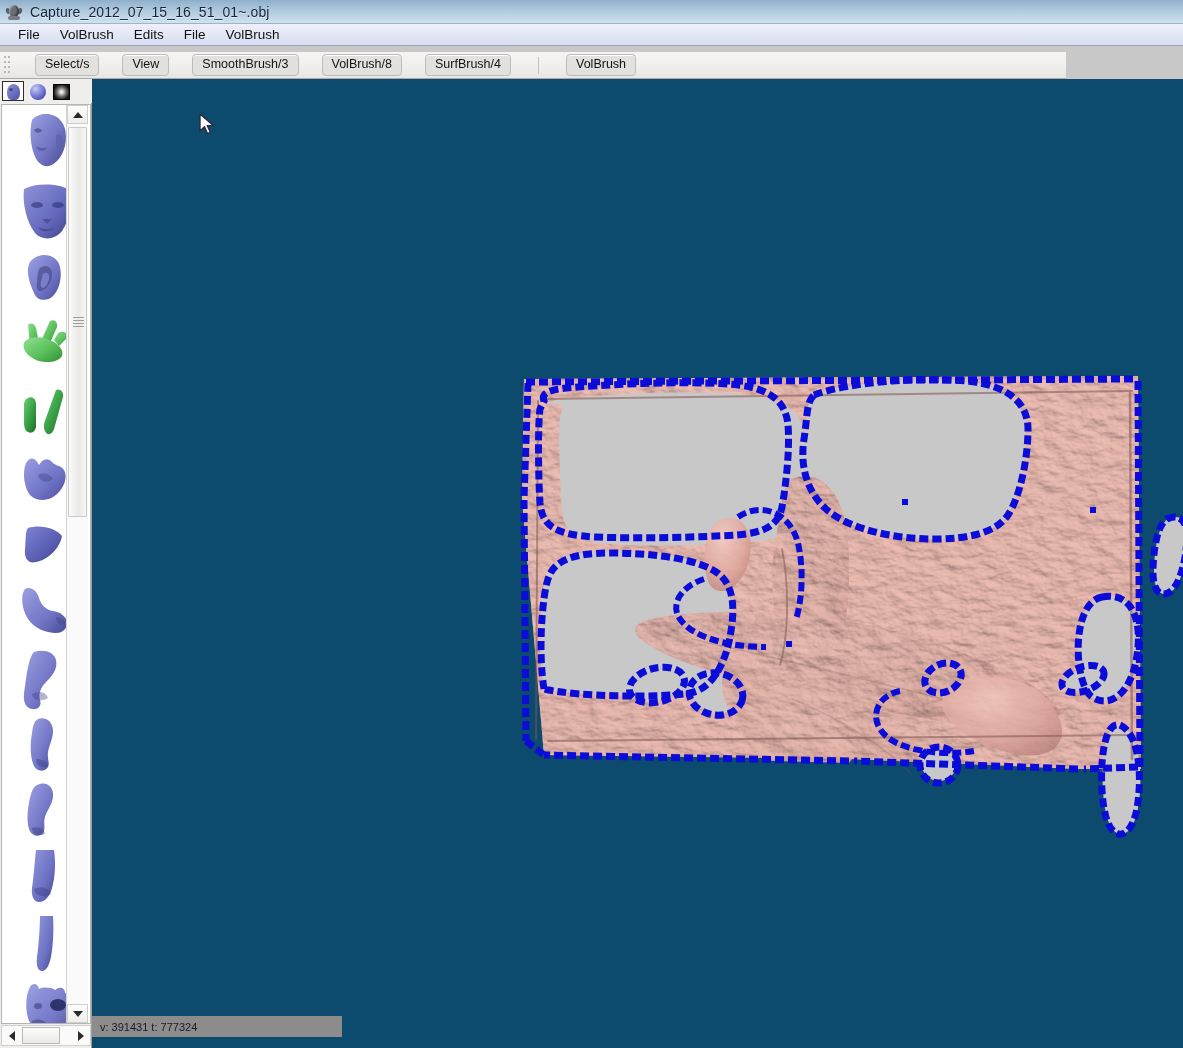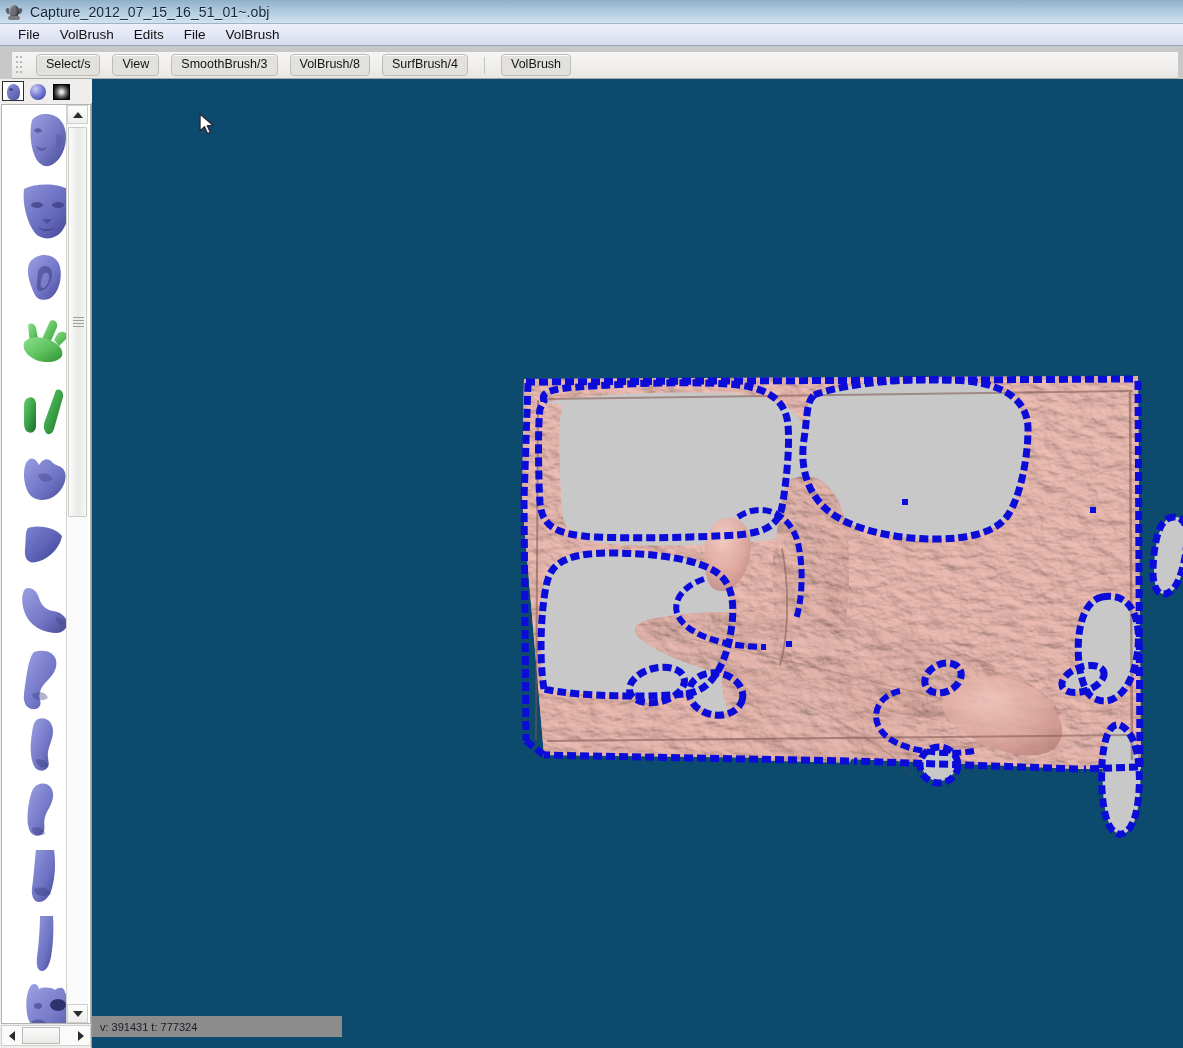--- a/index.html
+++ b/index.html
@@ -42,24 +42,24 @@
     border-bottom:1px solid #9aa2b8;
     display:flex; align-items:center; padding-left:8px;
   }
   .menu-item{
     padding:3px 10px; font-size:13.5px; color:#111; white-space:nowrap;
     border-radius:2px;
   }
 
   
   .toolbar{
-    position:absolute; left:12px; top:52px; width:1166px; height:27px;
+    position:absolute; left:0; top:52px; width:1066px; height:27px;
     background:linear-gradient(to bottom,#f6f5f3 0%,#efeeec 60%,#e7e6e3 100%);
     border-bottom:1px solid #a9a9a6;
-    display:flex; align-items:center; gap:12px; padding-left:3px;
+    display:flex; align-items:center; gap:23px; padding-left:3px;
   }
   .grip{
     width:7px; height:20px; flex:0 0 auto; margin-right:2px;
     background-image:
       radial-gradient(circle at 2px 2px, #aeaeae 1px, transparent 1.2px);
     background-size:4px 5px; opacity:.85;
   }
   .tb-btn{
     font-size:12.5px; color:#141414; background:#e2e1de;
     border:1px solid #bcbcb8; border-radius:4px;

